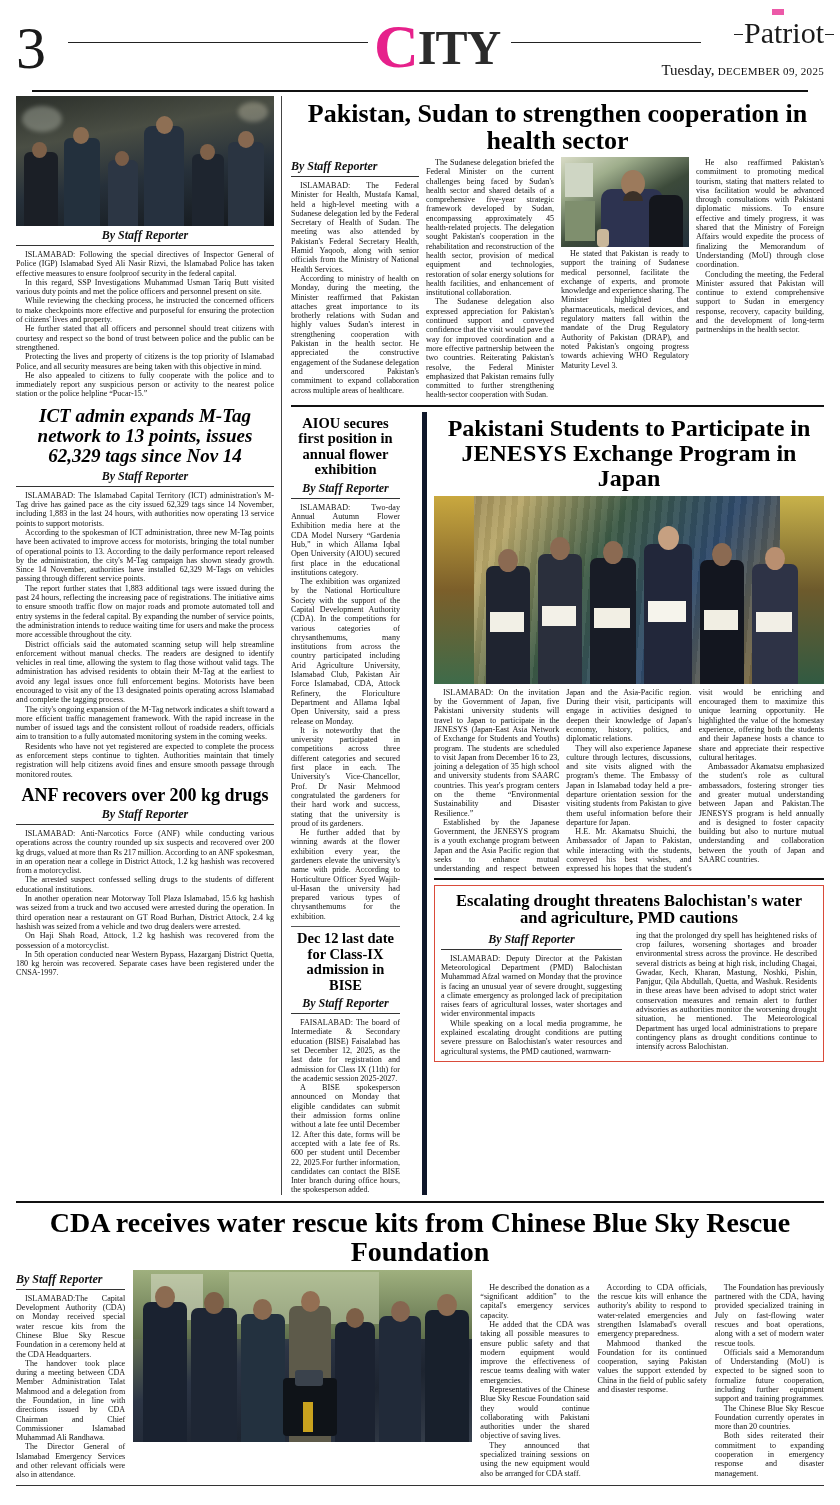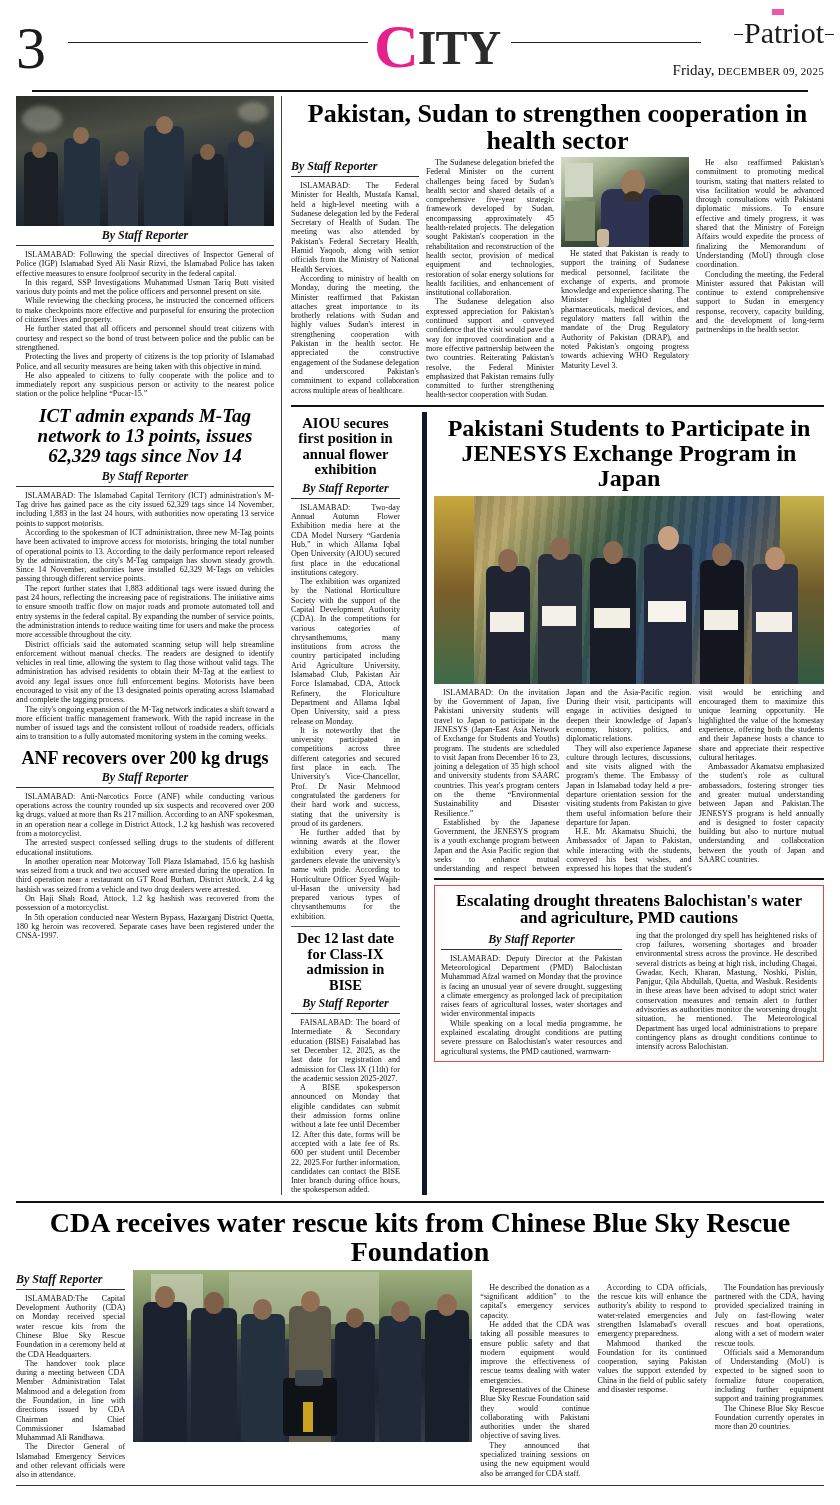--- a/index.html
+++ b/index.html
@@ -77,21 +77,21 @@
     <div class="section-title">
       <span class="c" style="color: rgb(230, 33, 139);">C</span><span>ITY</span>
     </div>
     <div class="brand">
       <span class="tick" style="background: rgb(230, 33, 139);"></span>
       <span class="dashl"></span>
       <span>Patriot</span>
       <span class="dashr"></span>
     </div>
     <div class="dateline">
-      <span class="day">Friday,</span>
+      <span class="day">Tuesday,</span>
       <span class="dt">DECEMBER 09, 2025</span>
     </div>
     <div class="mast-rule"></div>
   </div>
 
   <div class="top">
 
     <div class="col-left">
 
       <div class="photo p1">
@@ -124,20 +124,21 @@
 
       <h2 class="hl mid" style="margin-top:7px;">ICT admin expands M-Tag network to 13 points, issues 62,329 tags since Nov 14</h2>
       <div class="byline">By Staff Reporter</div>
       <div class="byline-rule"></div>
       <div class="body">
         <p class="first">ISLAMABAD: The Islamabad Capital Territory (ICT) administration's M-Tag drive has gained pace as the city issued 62,329 tags since 14 November, including 1,883 in the last 24 hours, with authorities now operating 13 service points to support motorists.</p>
         <p>According to the spokesman of ICT administration, three new M-Tag points have been activated to improve access for motorists, bringing the total number of operational points to 13. According to the daily performance report released by the administration, the city's M-Tag campaign has shown steady growth. Since 14 November, authorities have installed 62,329 M-Tags on vehicles passing through different service points.</p>
         <p>The report further states that 1,883 additional tags were issued during the past 24 hours, reflecting the increasing pace of registrations. The initiative aims to ensure smooth traffic flow on major roads and promote automated toll and entry systems in the federal capital. By expanding the number of service points, the administration intends to reduce waiting time for users and make the process more accessible throughout the city.</p>
         <p>District officials said the automated scanning setup will help streamline enforcement without manual checks. The readers are designed to identify vehicles in real time, allowing the system to flag those without valid tags. The administration has advised residents to obtain their M-Tag at the earliest to avoid any legal issues once full enforcement begins. Motorists have been encouraged to visit any of the 13 designated points operating across Islamabad and complete the tagging process.</p>
         <p>The city's ongoing expansion of the M-Tag network indicates a shift toward a more efficient traffic management framework. With the rapid increase in the number of issued tags and the consistent rollout of roadside readers, officials aim to transition to a fully automated monitoring system in the coming weeks.</p>
+        <p>Residents who have not yet registered are expected to complete the process as enforcement steps continue to tighten. Authorities maintain that timely registration will help citizens avoid fines and ensure smooth passage through monitored routes.</p>
       </div>
 
       <h2 class="hl sm" style="margin-top:7px;font-size:18px;">ANF recovers over 200 kg drugs</h2>
       <div class="byline">By Staff Reporter</div>
       <div class="byline-rule"></div>
       <div class="body">
         <p class="first">ISLAMABAD: Anti-Narcotics Force (ANF) while conducting various operations across the country rounded up six suspects and recovered over 200 kg drugs, valued at more than Rs 217 million. According to an ANF spokesman, in an operation near a college in District Attock, 1.2 kg hashish was recovered from a motorcyclist.</p>
         <p>The arrested suspect confessed selling drugs to the students of different educational institutions.</p>
         <p>In another operation near Motorway Toll Plaza Islamabad, 15.6 kg hashish was seized from a truck and two accused were arrested during the operation. In third operation near a restaurant on GT Road Burhan, District Attock, 2.4 kg hashish was seized from a vehicle and two drug dealers were arrested.</p>
         <p>On Haji Shah Road, Attock, 1.2 kg hashish was recovered from the possession of a motorcyclist.</p>
@@ -327,18 +328,19 @@
         <p>According to CDA officials, the rescue kits will enhance the authority's ability to respond to water-related emergencies and strengthen Islamabad's overall emergency preparedness.</p>
         <p>Mahmood thanked the Foundation for its continued cooperation, saying Pakistan values the support extended by China in the field of public safety and disaster response.</p>
       </div>
     </div>
 
     <div style="width:114px;">
       <div class="body" style="padding-top:13px;">
         <p>The Foundation has previously partnered with the CDA, having provided specialized training in July on fast-flowing water rescues and boat operations, along with a set of modern water rescue tools.</p>
         <p>Officials said a Memorandum of Understanding (MoU) is expected to be signed soon to formalize future cooperation, including further equipment support and training programmes.</p>
         <p>The Chinese Blue Sky Rescue Foundation currently operates in more than 20 countries.</p>
+        <p>Both sides reiterated their commitment to expanding cooperation in emergency response and disaster management.</p>
       </div>
     </div>
   </div>
 
   <div class="foot-rule"></div>
 </div>
 
 </body></html>

